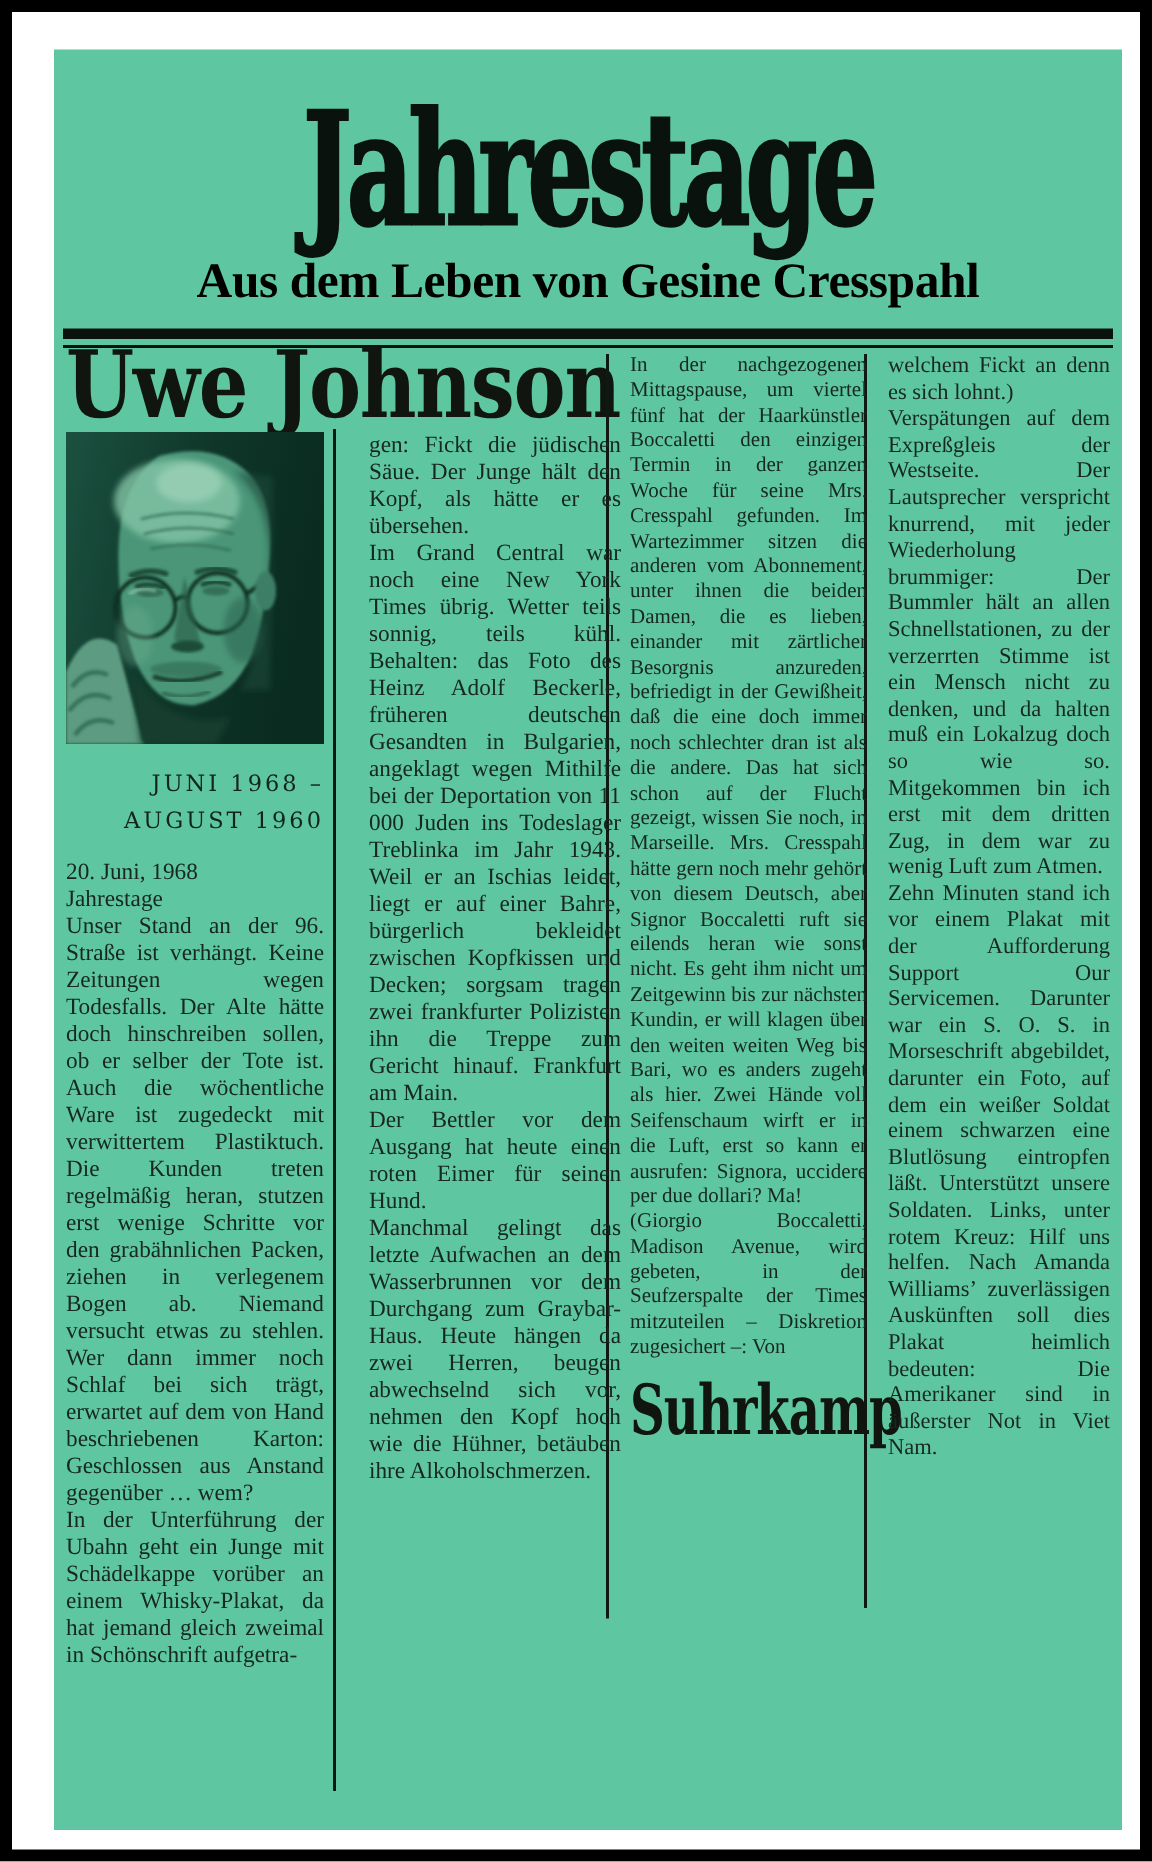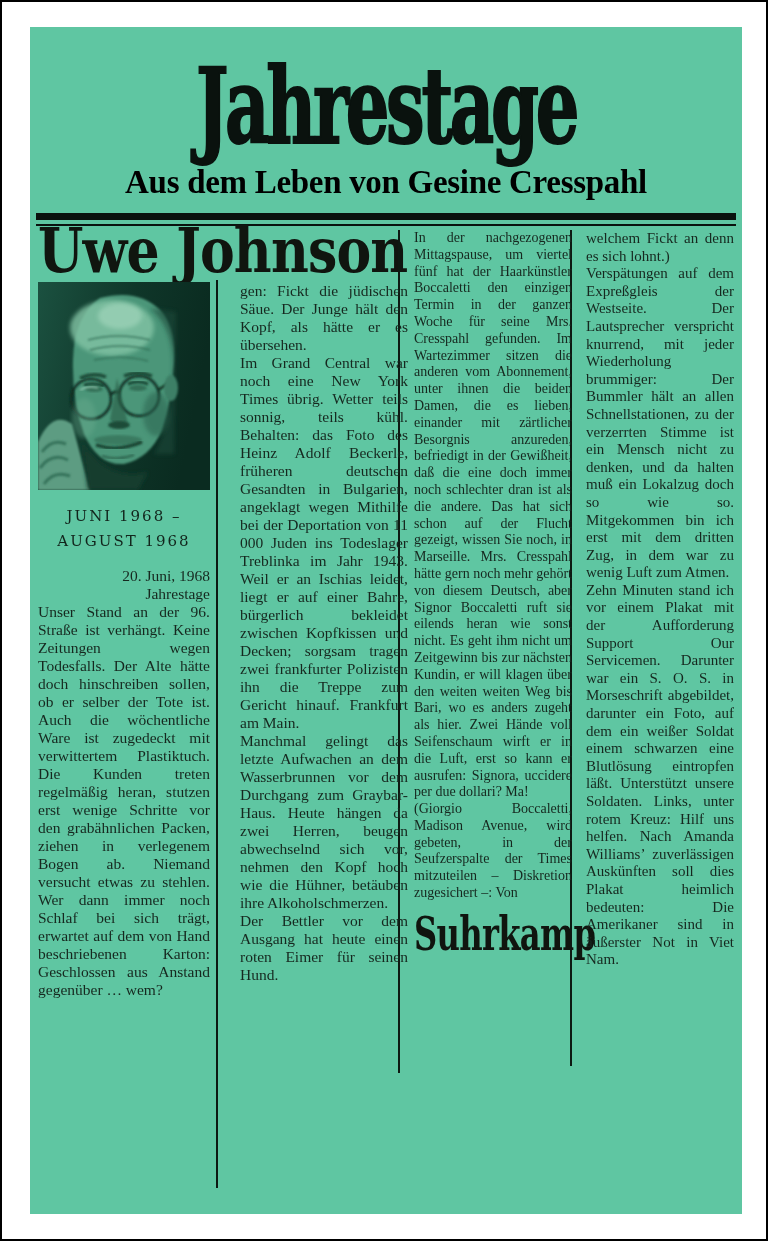--- a/index.html
+++ b/index.html
@@ -1,18 +1,18 @@
 <!DOCTYPE html>
 <html style="--background: #5FC6A2; --ink: #16281F; --rule: #0a120e; --photo_dark: #0f3629; --photo_mid: #4c9679; --photo_light: #83c4a5;"><head>
 <meta charset="utf-8">
 <style>
   html,body{margin:0;padding:0;background:#e8e8e8;}
   .page{
     position:relative;width:768px;height:1241px;background:#ffffff;
-    border:2px solid #000000;box-sizing:border-box;overflow:hidden;
+    border:8px solid #000000;box-sizing:border-box;overflow:hidden;
     font-family:"Liberation Serif",serif;
   }
   .panel{
     position:absolute;left:28px;top:25px;width:712px;height:1187px;
     background:var(--background,#5FC6A2);color:var(--ink,#16281F);
   }
   
   .masthead{text-align:center;}
   .blackletter-title{
     display:inline-block;margin-top:24px;
@@ -37,27 +37,27 @@
     font-family:"DejaVu Serif",serif;font-weight:bold;
     font-size:62px;line-height:66px;color:#10150f;letter-spacing:-1px;
     transform:scaleX(.84);transform-origin:left top;
   }
   .col{position:absolute;top:0;text-align:justify;color:var(--ink,#16281F);}
   .col p{margin:0;}
   .col-1{left:0;width:172px;padding-top:52px;font-size:15.5px;line-height:18px;}
   .col-2{left:202px;width:168px;padding-top:52px;font-size:15.5px;line-height:18px;}
   .col-3{left:376px;width:158px;font-size:14px;line-height:16.8px;}
   .col-4{left:548px;width:148px;font-size:15px;line-height:17.6px;}
-  .dateline{text-align:right;}
+  .dateline{text-align:left;}
   .photo{width:172px;height:208px;display:block;}
   .photo svg{display:block;}
   .caption{
     margin-top:14px;font-family:"DejaVu Serif",serif;
     font-size:15px;line-height:25px;letter-spacing:2px;color:#12251c;
-    text-align:center;
+    text-align:right;
   }
   .col-1 .bodytext{margin-top:13px;}
   .publisher{
     display:inline-block;margin-top:8px;white-space:nowrap;
     font-family:"DejaVu Serif",serif;font-weight:bold;
     font-size:46px;line-height:48px;color:#10150f;letter-spacing:-1px;
     transform:scaleX(.70);transform-origin:left top;
   }
   .vrule{position:absolute;width:2px;background:#0d1912;}
   .vrule-1{left:178px;top:50px;height:908px;}
@@ -142,34 +142,35 @@
             <path d="M64 174 Q80 179 96 173" stroke="#275944" stroke-width="2" fill="none" opacity="0.8" filter="url(#soft)"></path>
 
             <ellipse cx="118" cy="132" rx="13" ry="22" fill="#2c6350" opacity="0.55" filter="url(#soft2)"></ellipse>
             <ellipse cx="46" cy="136" rx="12" ry="20" fill="#6fb093" opacity="0.35" filter="url(#soft2)"></ellipse>
 
             <ellipse cx="133" cy="106" rx="7" ry="13" fill="#3c7f66" filter="url(#soft)"></ellipse>
           </svg>
         </div>
         <div class="caption">
           <div>JUNI 1968 –</div>
-          <div>AUGUST 1968</div>
+          <div>AUGUST 1960</div>
         </div>
         <div class="bodytext">
           <p class="dateline">20. Juni, 1968</p>
           <p class="dateline">Jahrestage</p>
           <p>Unser Stand an der 96. Straße ist verhängt. Keine Zeitungen wegen Todesfalls. Der Alte hätte doch hinschreiben sollen, ob er selber der Tote ist. Auch die wöchentliche Ware ist zugedeckt mit verwittertem Plastiktuch. Die Kunden treten regelmäßig heran, stutzen erst wenige Schritte vor den grabähnlichen Packen, ziehen in verlegenem Bogen ab. Niemand versucht etwas zu stehlen. Wer dann immer noch Schlaf bei sich trägt, erwartet auf dem von Hand beschriebenen Karton: Geschlossen aus Anstand gegenüber … wem?</p>
+          <p>In der Unterführung der Ubahn geht ein Junge mit Schädelkappe vorüber an einem Whisky-Plakat, da hat jemand gleich zweimal in Schönschrift aufgetra-</p>
         </div>
       </div>
 
       <div class="col col-2">
         <p>gen: Fickt die jüdischen Säue. Der Junge hält den Kopf, als hätte er es übersehen.</p>
         <p>Im Grand Central war noch eine New York Times übrig. Wetter teils sonnig, teils kühl. Behalten: das Foto des Heinz Adolf Beckerle, früheren deutschen Gesandten in Bulgarien, angeklagt wegen Mithilfe bei der Deportation von 11 000 Juden ins Todeslager Treblinka im Jahr 1943. Weil er an Ischias leidet, liegt er auf einer Bahre, bürgerlich bekleidet zwischen Kopfkissen und Decken; sorgsam tragen zwei frankfurter Polizisten ihn die Treppe zum Gericht hinauf. Frankfurt am Main.</p>
+        <p>Der Bettler vor dem Ausgang hat heute einen roten Eimer für seinen Hund.</p>
         <p>Manchmal gelingt das letzte Aufwachen an dem Wasserbrunnen vor dem Durchgang zum Graybar-Haus. Heute hängen da zwei Herren, beugen abwechselnd sich vor, nehmen den Kopf hoch wie die Hühner, betäuben ihre Alkoholschmerzen.</p>
-        <p>Der Bettler vor dem Ausgang hat heute einen roten Eimer für seinen Hund.</p>
       </div>
 
       <div class="col col-3">
         <p>In der nachgezogenen Mittagspause, um viertel fünf hat der Haarkünstler Boccaletti den einzigen Termin in der ganzen Woche für seine Mrs. Cresspahl gefunden. Im Wartezimmer sitzen die anderen vom Abonnement, unter ihnen die beiden Damen, die es lieben, einander mit zärtlicher Besorgnis anzureden, befriedigt in der Gewißheit, daß die eine doch immer noch schlechter dran ist als die andere. Das hat sich schon auf der Flucht gezeigt, wissen Sie noch, in Marseille. Mrs. Cresspahl hätte gern noch mehr gehört von diesem Deutsch, aber Signor Boccaletti ruft sie eilends heran wie sonst nicht. Es geht ihm nicht um Zeitgewinn bis zur nächsten Kundin, er will klagen über den weiten weiten Weg bis Bari, wo es anders zugeht als hier. Zwei Hände voll Seifenschaum wirft er in die Luft, erst so kann er ausrufen: Signora, uccidere per due dollari? Ma!</p>
         <p>(Giorgio Boccaletti, Madison Avenue, wird gebeten, in der Seufzerspalte der Times mitzuteilen – Diskretion zugesichert –: Von</p>
         <div class="publisher">Suhrkamp</div>
       </div>
 
       <div class="col col-4">
         <p>welchem Fickt an denn es sich lohnt.)</p>

